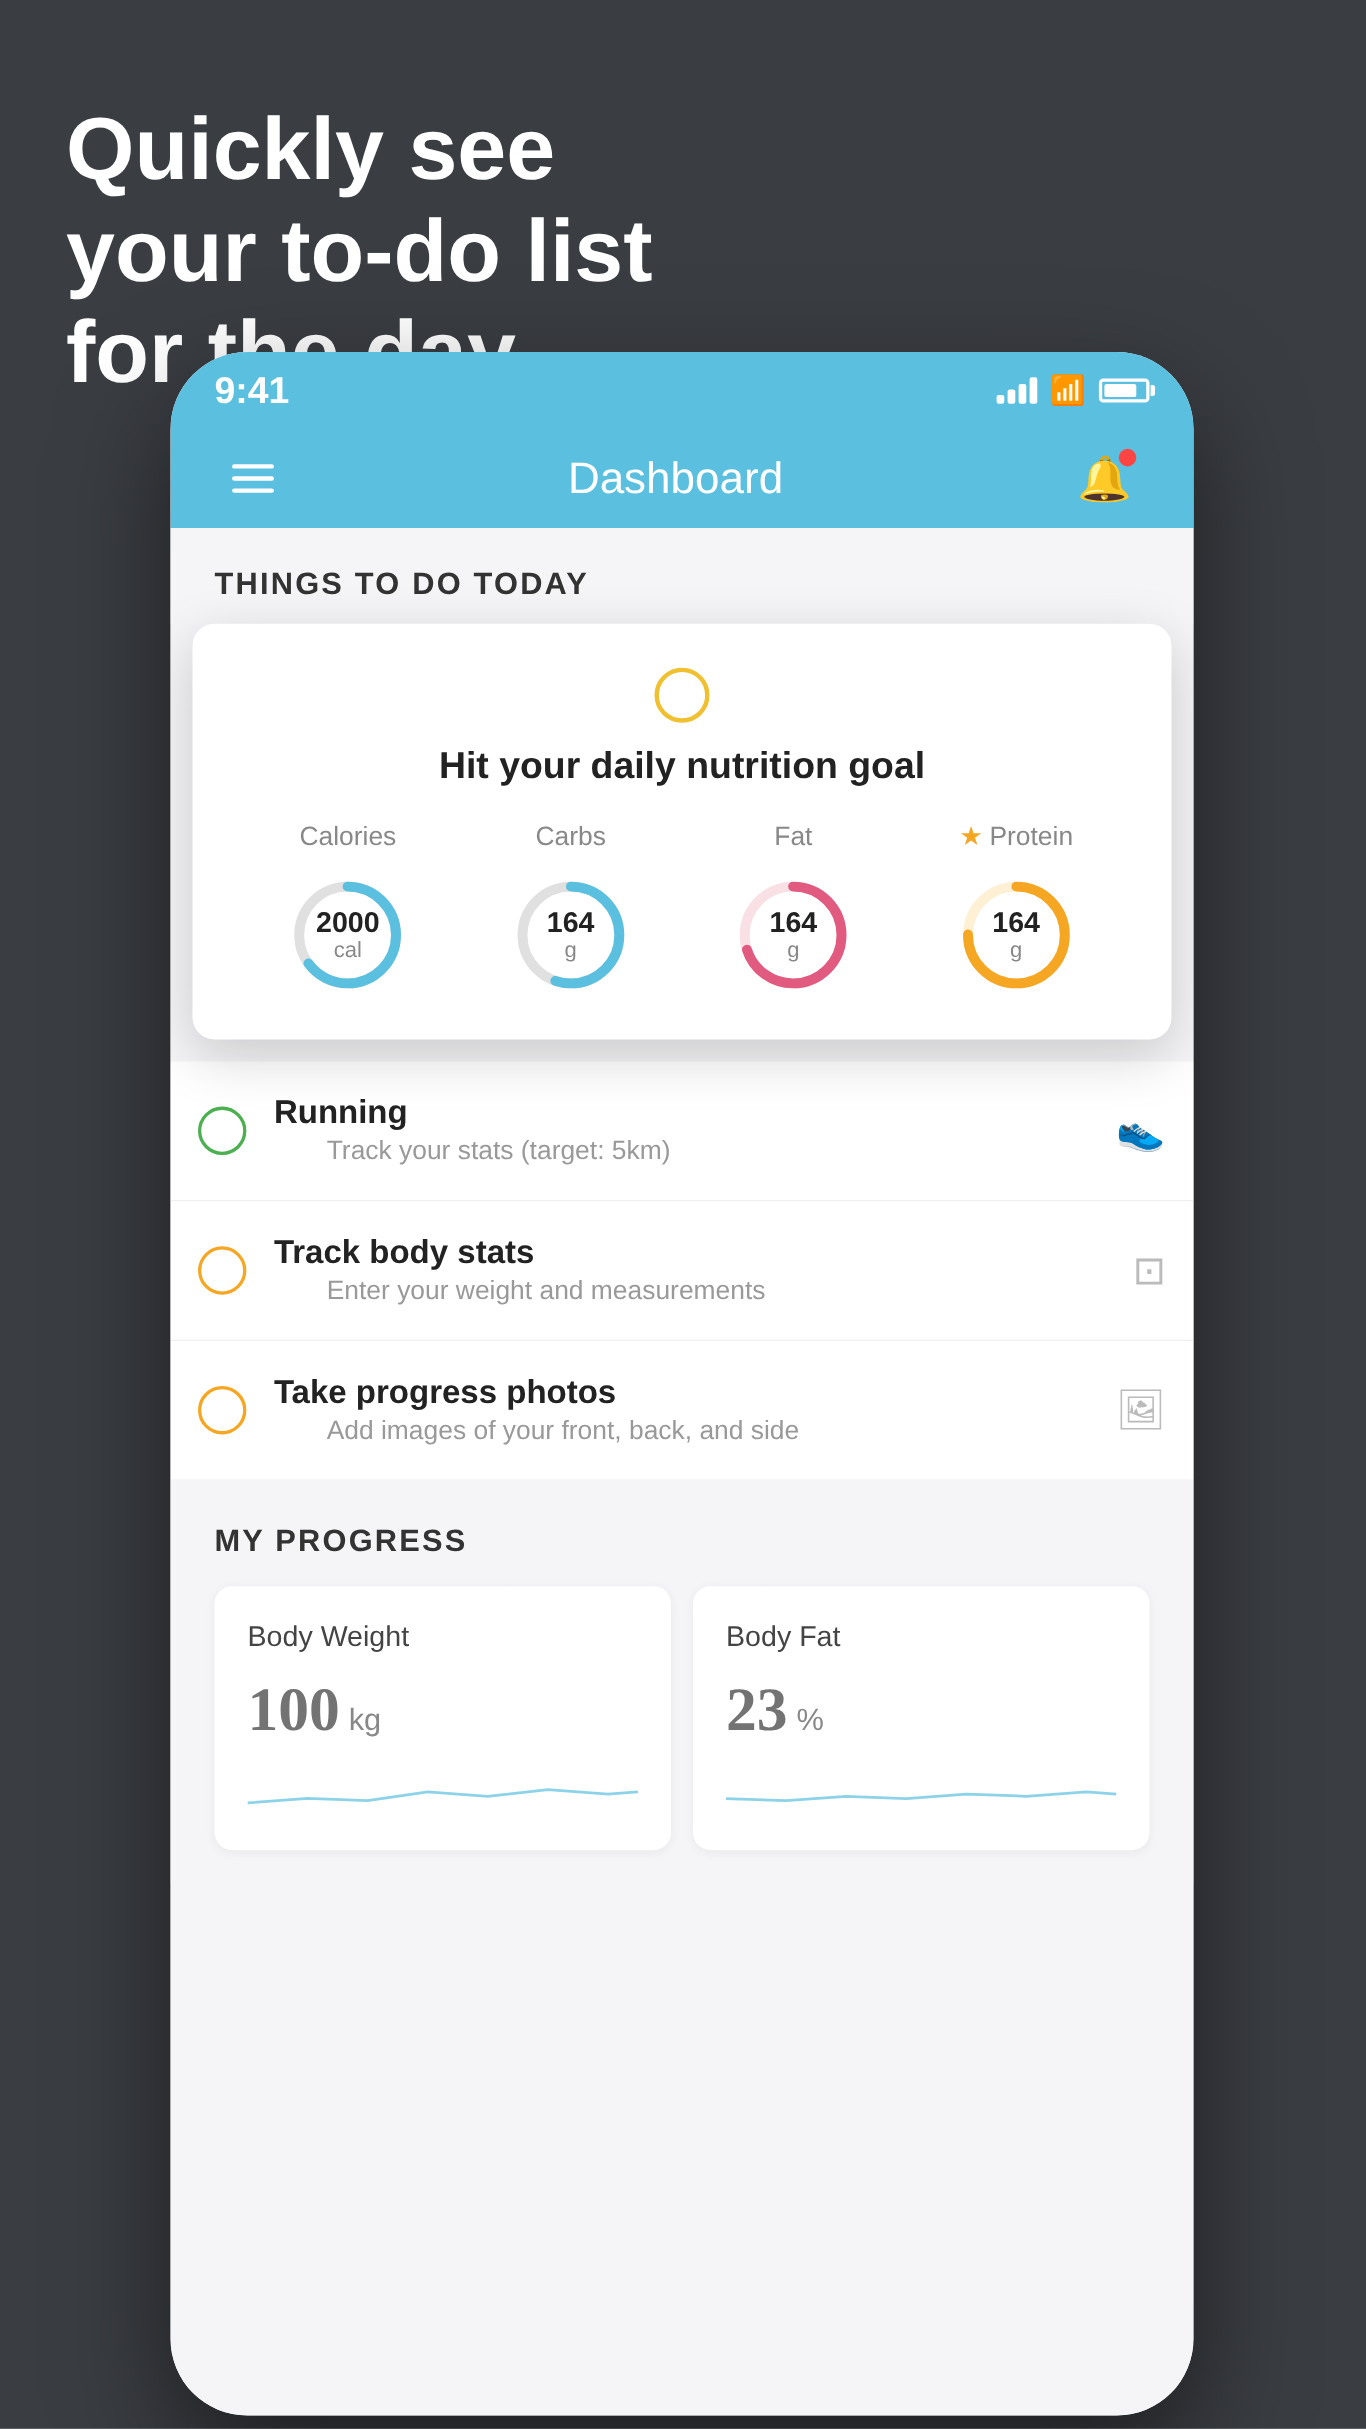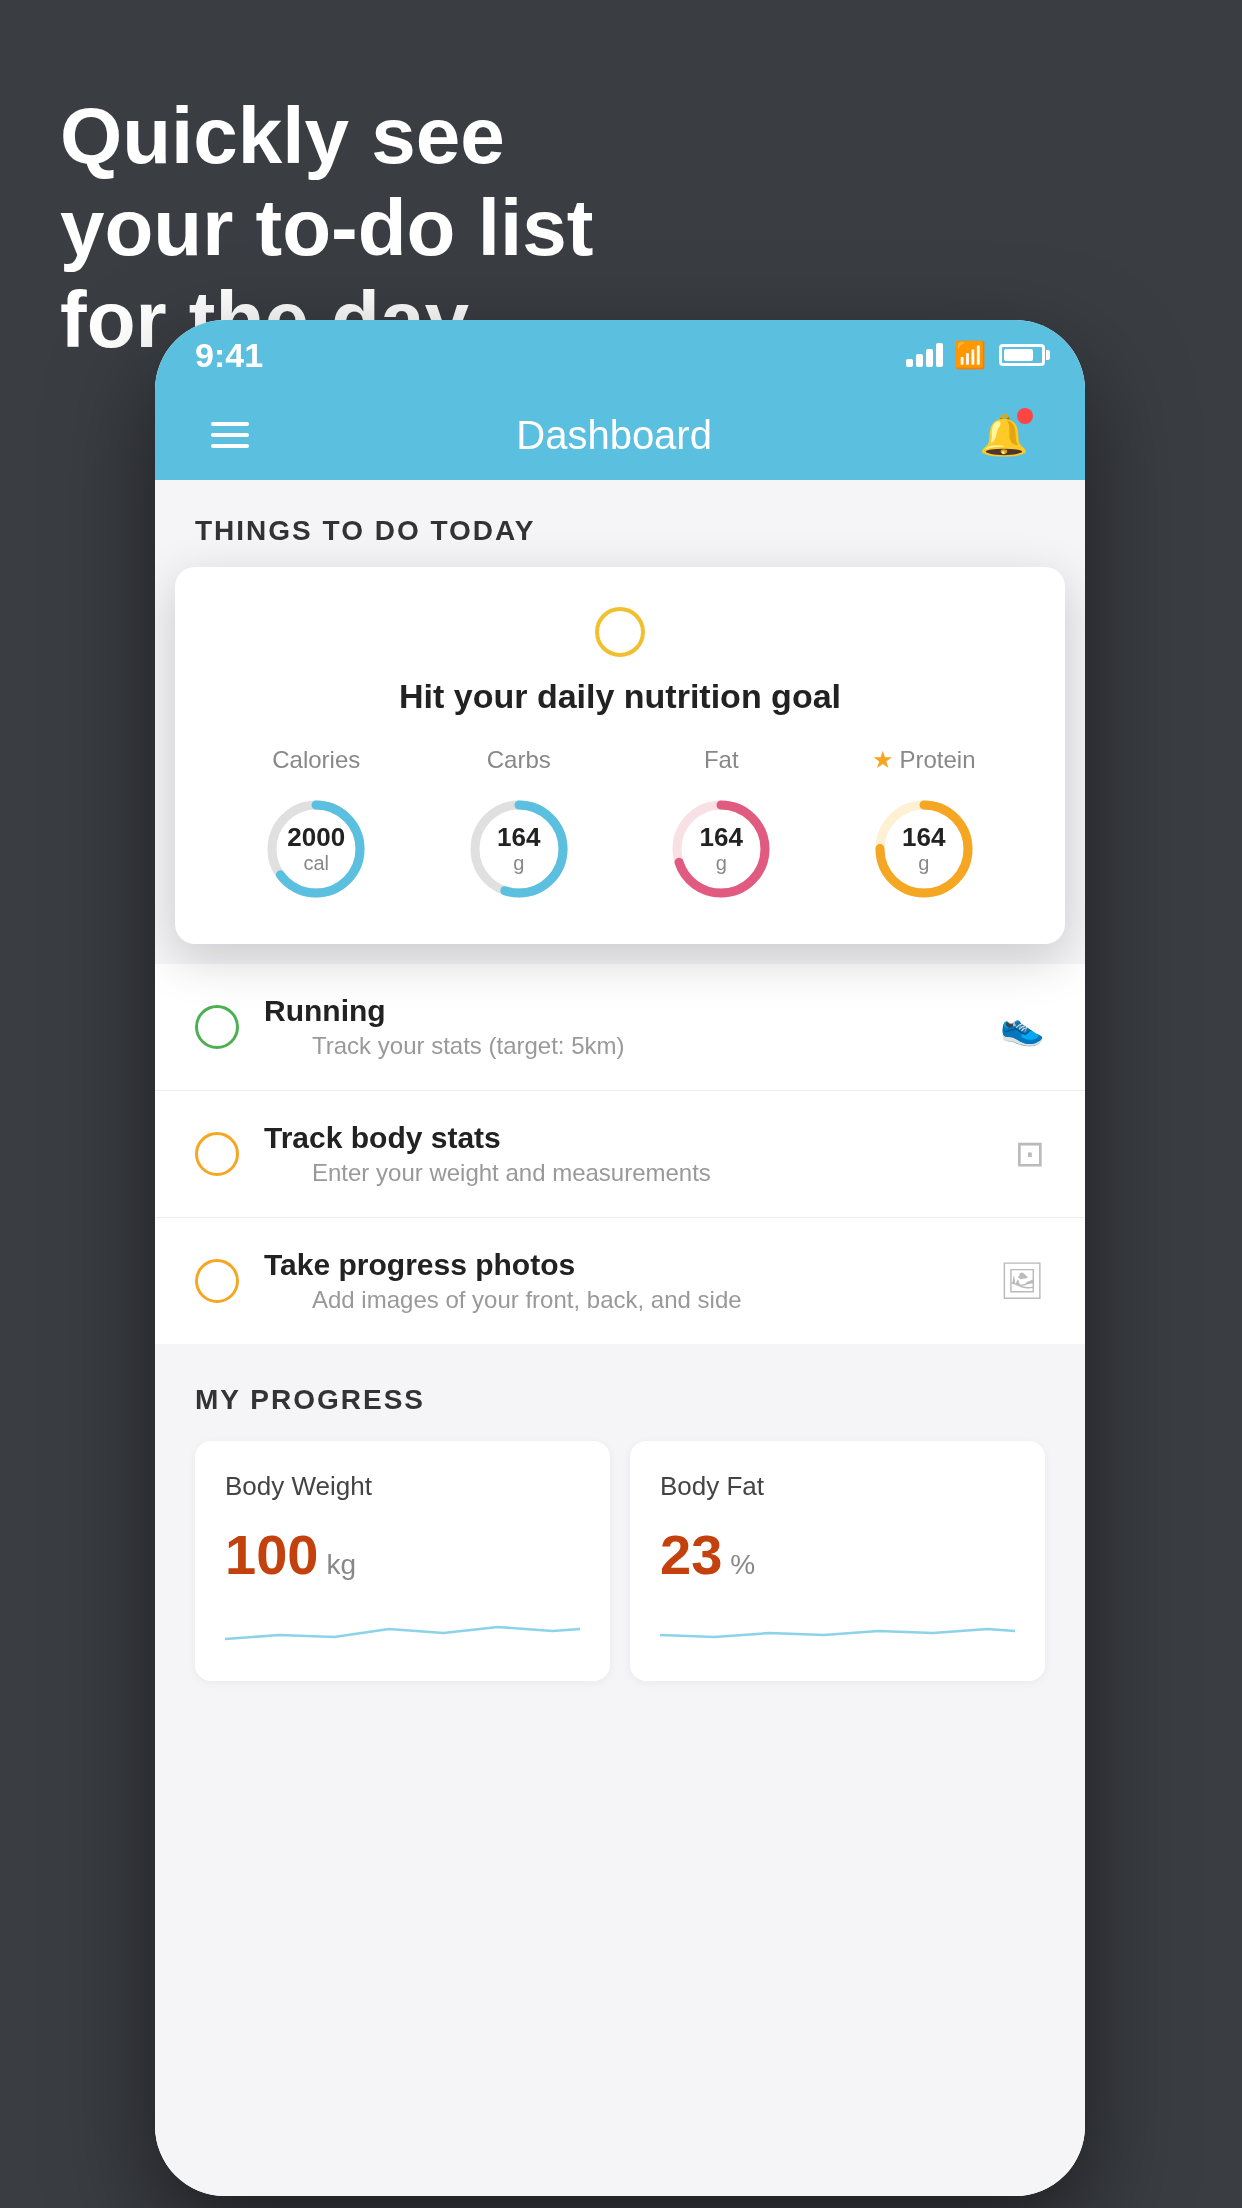--- a/index.html
+++ b/index.html
@@ -235,21 +235,21 @@
     }
 
     
     .todo-list {
       background: white;
       margin-top: 20px;
     }
     .todo-item {
       display: flex;
       align-items: center;
-      padding: 30px 40px;
+      padding: 30px 25px;
       border-bottom: 1px solid #eeeeee;
       gap: 25px;
       position: relative;
     }
     .todo-circle {
       width: 44px;
       height: 44px;
       border-radius: 50%;
       border: 3px solid;
       flex-shrink: 0;
@@ -306,21 +306,22 @@
     }
     .progress-value-row {
       display: flex;
       align-items: baseline;
       gap: 8px;
       margin-bottom: 20px;
     }
     .progress-value {
       font-size: 56px;
       font-weight: 800;
-      color: #c2410c;
+      color: #737373;
+      font-family: Liberation Serif, serif;
     }
     .progress-unit {
       font-size: 28px;
       color: #888;
     }
     .mini-chart {
       width: 100%;
       height: 40px;
     }
   </style>

